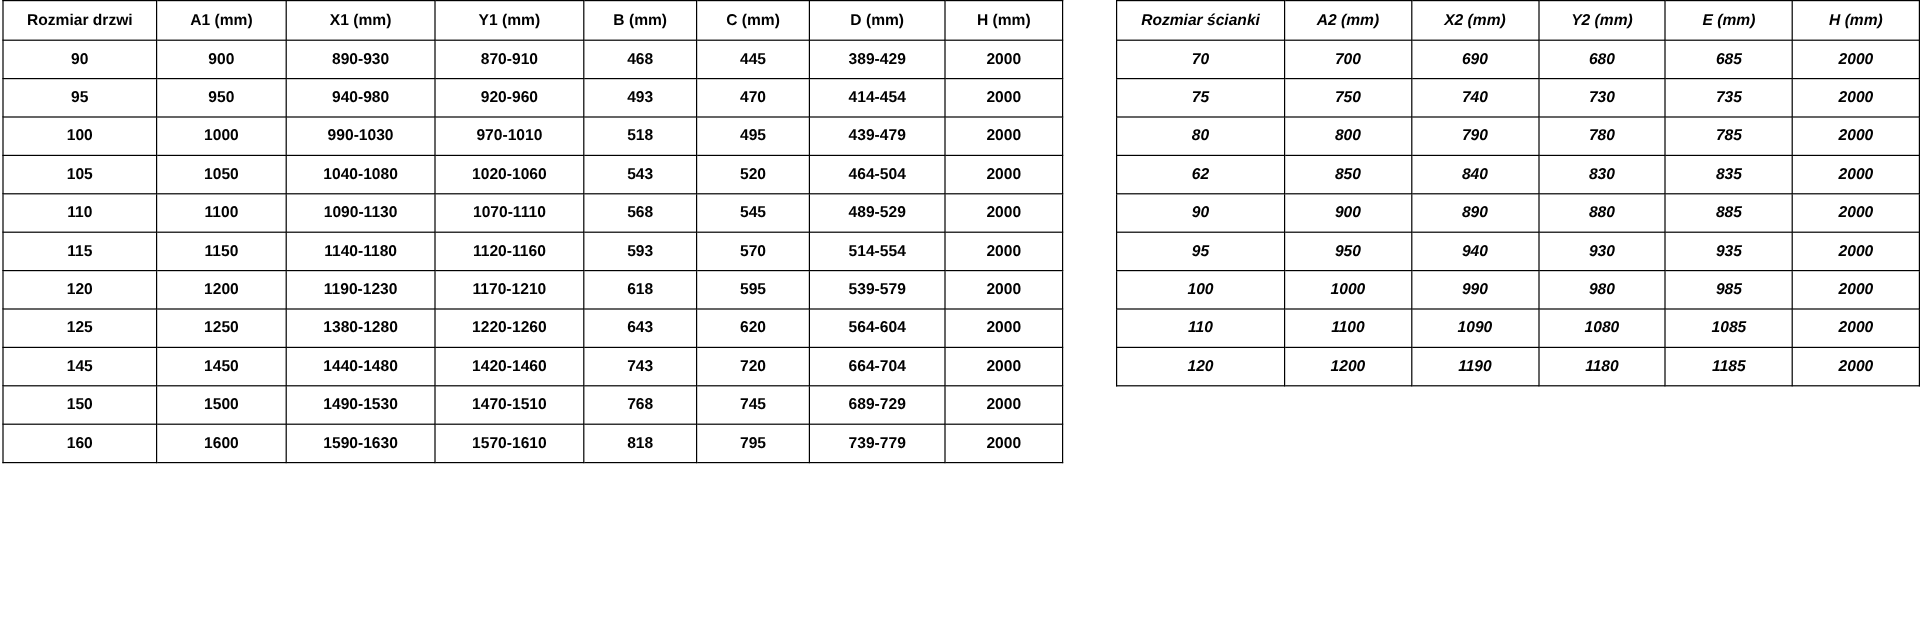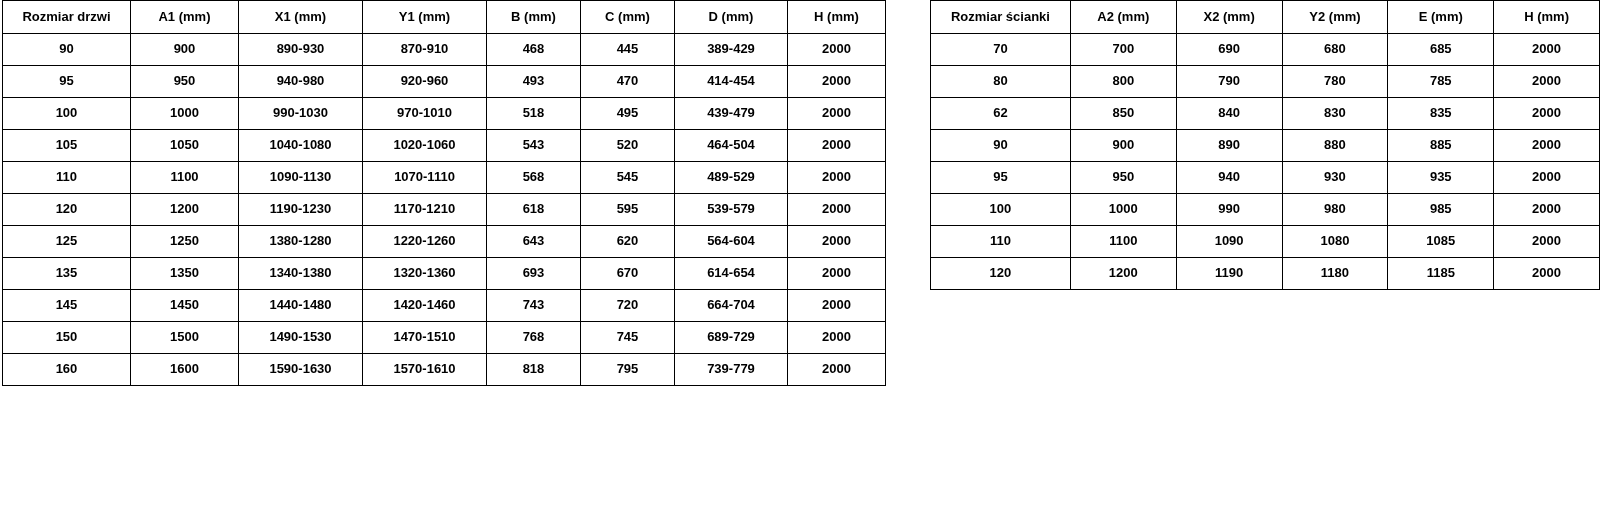--- a/index.html
+++ b/index.html
@@ -17,21 +17,21 @@
   .page {
     position: relative;
     width: 1600px;
     height: 514px;
   }
   .table-wrap {
     position: absolute;
     top: 0;
   }
   #doors-wrap { left: 2px; }
-  #walls-wrap { left: 930px; }
+  #walls-wrap { left: 930px; font-style: italic; }
 
   table.spec {
     border-collapse: collapse;
     table-layout: fixed;
   }
   table.spec th,
   table.spec td {
     border: 1px solid #000000;
     text-align: center;
     vertical-align: middle;
@@ -141,47 +141,47 @@
           <td>110</td>
           <td>1100</td>
           <td>1090-1130</td>
           <td>1070-1110</td>
           <td>568</td>
           <td>545</td>
           <td>489-529</td>
           <td>2000</td>
         </tr>
         <tr>
+          <td>115</td>
+          <td>1150</td>
+          <td>1140-1180</td>
+          <td>1120-1160</td>
+          <td>593</td>
+          <td>570</td>
+          <td>514-554</td>
+          <td>2000</td>
+        </tr>
+        <tr>
           <td>120</td>
           <td>1200</td>
           <td>1190-1230</td>
           <td>1170-1210</td>
           <td>618</td>
           <td>595</td>
           <td>539-579</td>
           <td>2000</td>
         </tr>
         <tr>
           <td>125</td>
           <td>1250</td>
           <td>1380-1280</td>
           <td>1220-1260</td>
           <td>643</td>
           <td>620</td>
           <td>564-604</td>
-          <td>2000</td>
-        </tr>
-        <tr>
-          <td>135</td>
-          <td>1350</td>
-          <td>1340-1380</td>
-          <td>1320-1360</td>
-          <td>693</td>
-          <td>670</td>
-          <td>614-654</td>
           <td>2000</td>
         </tr>
         <tr>
           <td>145</td>
           <td>1450</td>
           <td>1440-1480</td>
           <td>1420-1460</td>
           <td>743</td>
           <td>720</td>
           <td>664-704</td>
@@ -234,20 +234,28 @@
       <tbody>
         <tr>
           <td>70</td>
           <td>700</td>
           <td>690</td>
           <td>680</td>
           <td>685</td>
           <td>2000</td>
         </tr>
         <tr>
+          <td>75</td>
+          <td>750</td>
+          <td>740</td>
+          <td>730</td>
+          <td>735</td>
+          <td>2000</td>
+        </tr>
+        <tr>
           <td>80</td>
           <td>800</td>
           <td>790</td>
           <td>780</td>
           <td>785</td>
           <td>2000</td>
         </tr>
         <tr>
           <td>62</td>
           <td>850</td>

